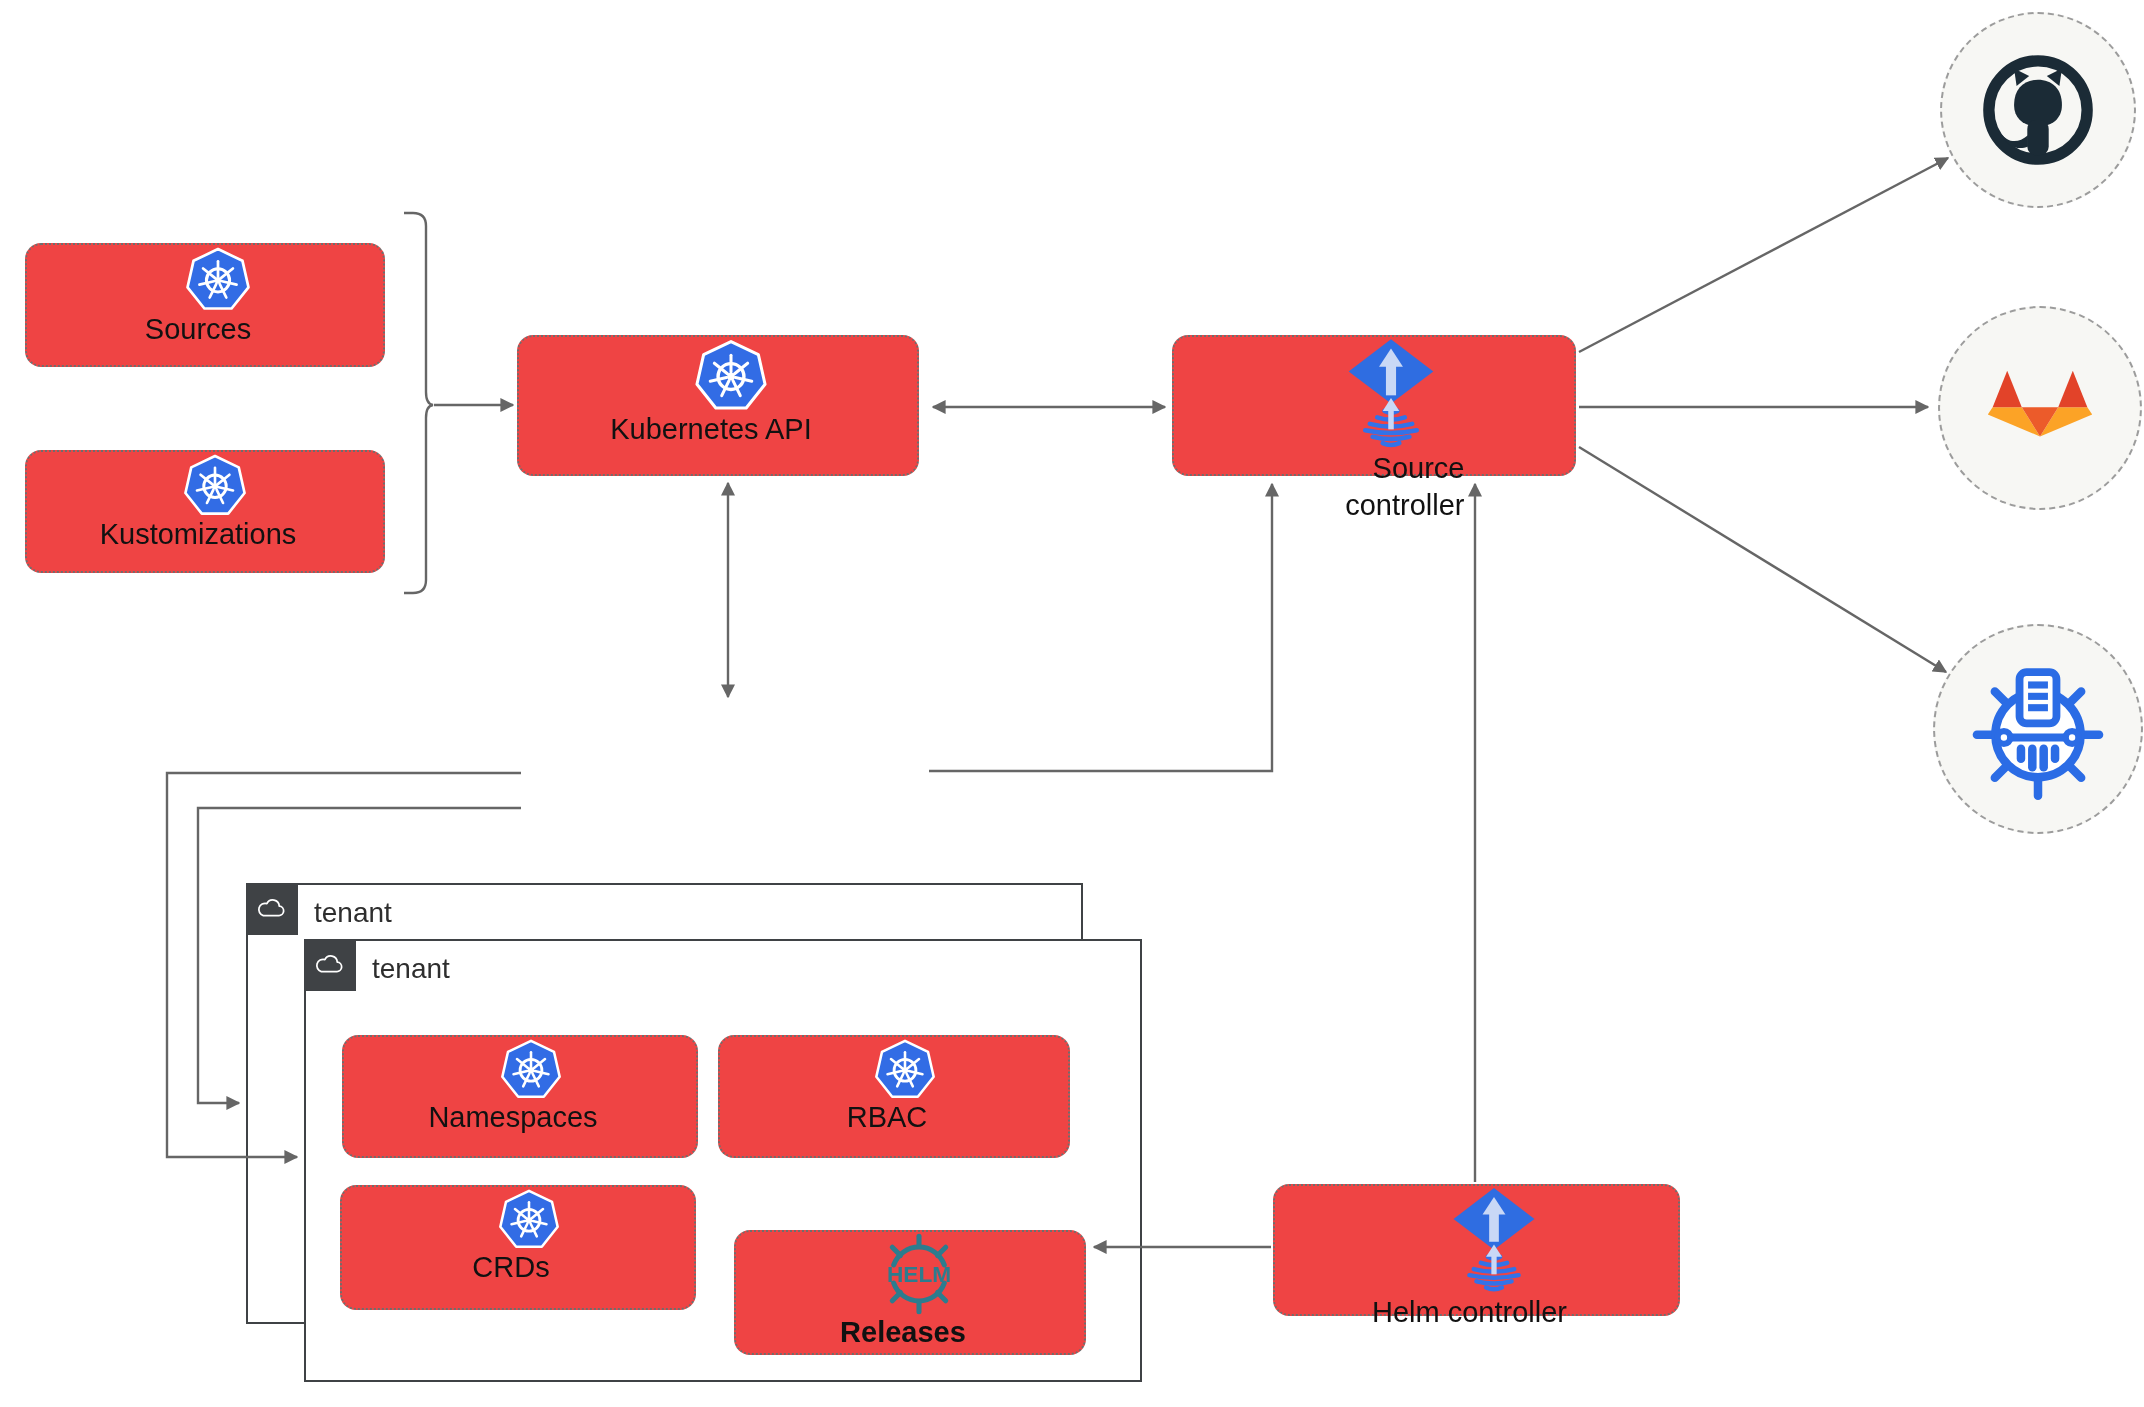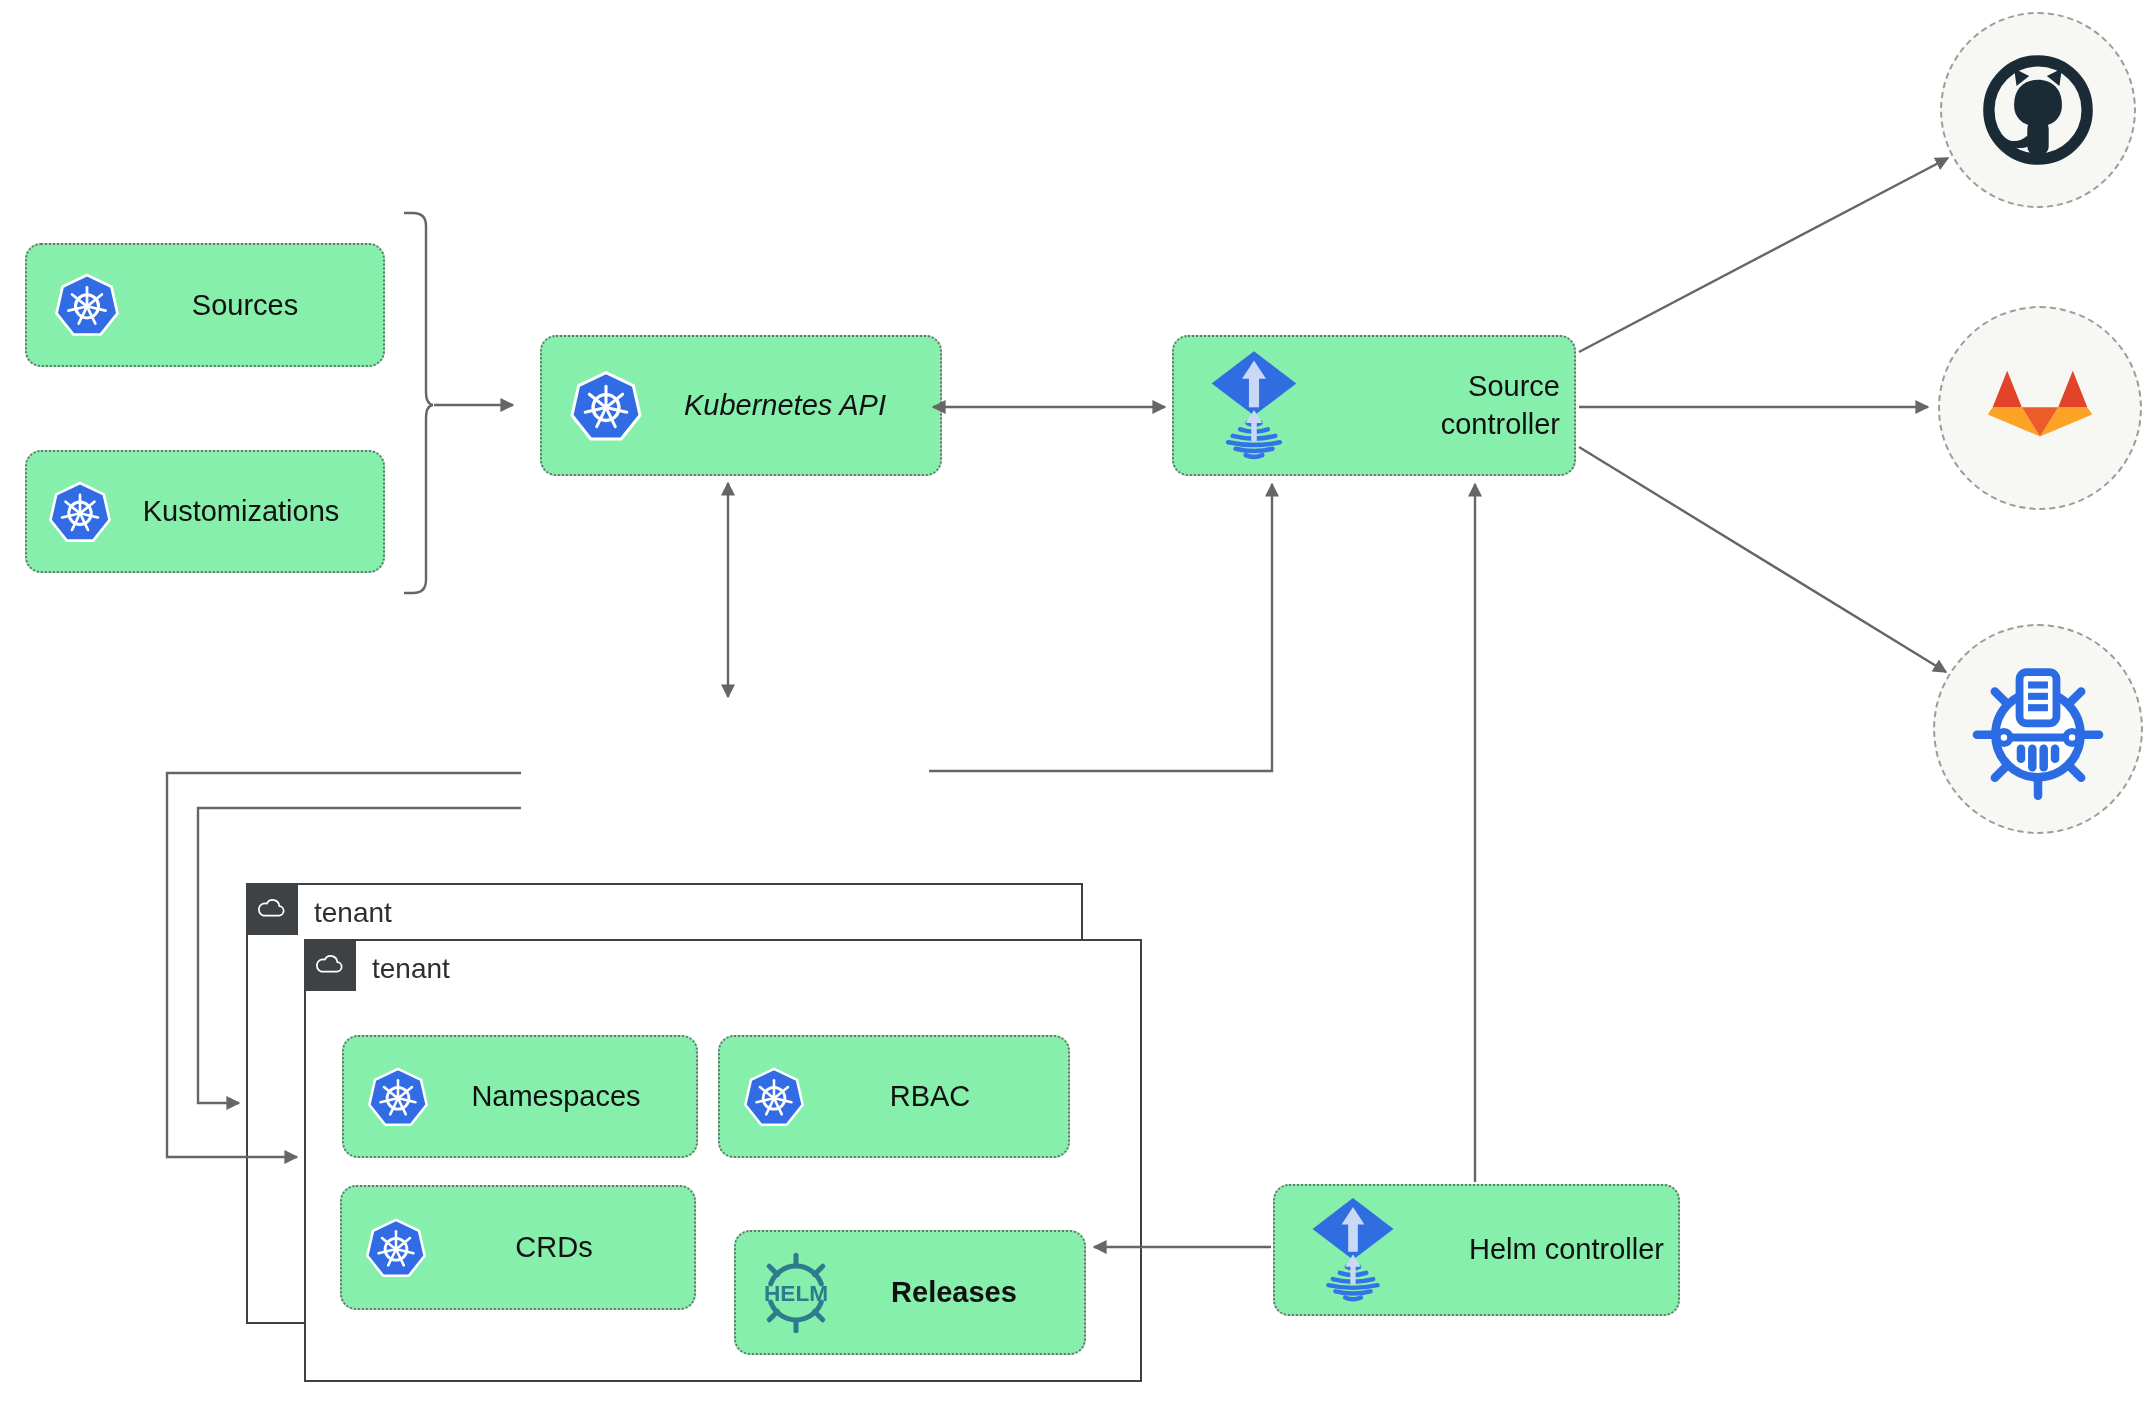--- a/index.html
+++ b/index.html
@@ -1,20 +1,20 @@
 <!DOCTYPE html>
 <html><head>
 <meta charset="utf-8">
 <style>
   html,body{margin:0;padding:0;background:#ffffff;}
   .stage{position:relative;width:2144px;height:1407px;background:#ffffff;overflow:hidden;
          font-family:"Liberation Sans",sans-serif;}
   svg.edges{position:absolute;left:0;top:0;z-index:40;pointer-events:none;}
   .node{position:absolute;display:flex;align-items:center;box-sizing:border-box;
-        background:#86efac;border:2px dotted #6e6e6e;border-radius:16px;z-index:20;}
+        background:#ef4444;border:2px dotted #6e6e6e;border-radius:16px;z-index:20;flex-direction:column;}
   .node .nicon{flex:0 0 auto;display:flex;align-items:center;justify-content:center;margin-left:26px;}
   .node .lbl{flex:1 1 auto;text-align:center;font-size:29px;color:#111;padding-right:14px;}
   .controller .lbl{line-height:1.28;text-align:right;}
   .controller .lbl span{display:inline-block;max-width:195px;}
   .tenant{position:absolute;background:#ffffff;border:2px solid #3f4245;box-sizing:border-box;z-index:10;}
   .tenant.front{z-index:15;}
   .tenant .hdr{position:absolute;left:-2px;top:-2px;width:52px;height:52px;background:#3f4245;
                display:flex;align-items:center;justify-content:center;}
   .tenant .tlbl{position:absolute;left:66px;top:12px;font-size:28px;color:#2e2e2e;}
   .circle{position:absolute;border-radius:50%;background:#f7f7f4;border:2px dashed #9c9c9c;
@@ -178,21 +178,21 @@
 
   <div class="node" style="left:25px;top:450px;width:360px;height:123px;align-items:center;">
     <span class="nicon" style="margin-left:20px;">
         <svg width="66" height="66">
           <use href="#sym-k8s"></use>
         </svg>
       </span>
     <span class="lbl">Kustomizations</span>
   </div>
 
-  <div class="node" style="left:540px;top:335px;width:402px;height:141px;font-style:italic;">
+  <div class="node" style="left:517px;top:335px;width:402px;height:141px;">
     <span class="nicon">
         <svg width="76" height="76">
           <use href="#sym-k8s"></use>
         </svg>
       </span>
     <span class="lbl">Kubernetes API</span>
   </div>
 
   <div class="node controller" style="left:1172px;top:335px;width:404px;height:141px;">
     <span class="nicon" style="margin-left:34px;">

